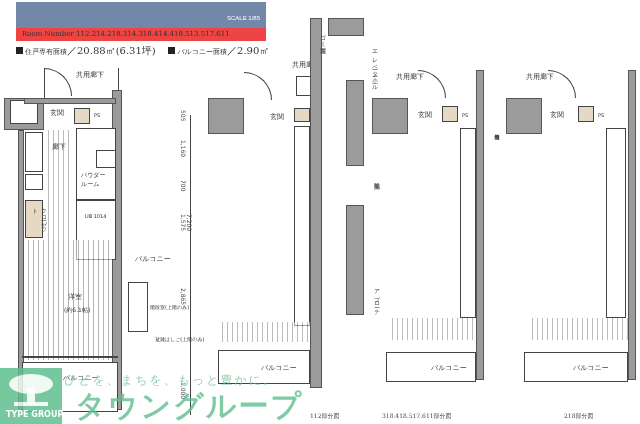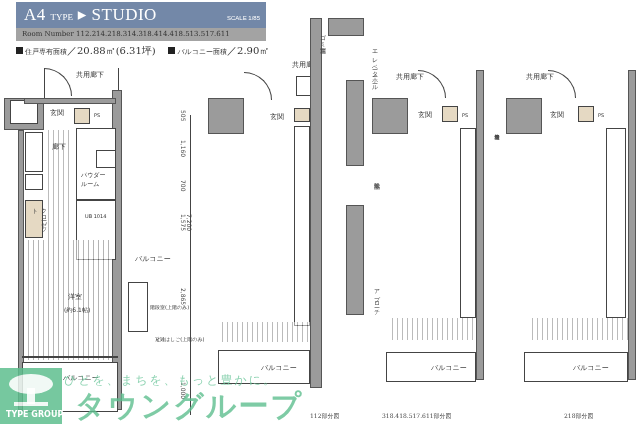--- a/index.html
+++ b/index.html
@@ -2,21 +2,21 @@
 <html><head>
 <meta charset="utf-8">
 <style>
   html,body{margin:0;padding:0;background:#fff;}
   body{width:640px;height:424px;position:relative;overflow:hidden;font-family:"DejaVu Serif",serif;color:#333;}
   .abs{position:absolute;}
   .header{left:16px;top:2px;width:250px;height:26px;background:#7388a8;color:#fff;}
   .header .type{position:absolute;left:8px;top:2px;font-size:17px;font-family:"Liberation Serif",serif;letter-spacing:0.5px;}
   .header .type small{font-size:9px;letter-spacing:0;}
   .header .scale{position:absolute;right:6px;top:13px;font-size:6px;font-family:"Liberation Sans",sans-serif;}
-  .roomrow{left:16px;top:28px;width:250px;height:13px;background:#a3a3a3;font-size:7px;line-height:13px;padding-left:6px;box-sizing:border-box;color:#333;}
+  .roomrow{left:16px;top:28px;width:250px;height:13px;background:#ef4444;font-size:7px;line-height:13px;padding-left:6px;box-sizing:border-box;color:#333;}
   .areas{left:16px;top:44px;font-size:10px;color:#333;white-space:nowrap;}
   .areas .sq{display:inline-block;width:7px;height:7px;background:#222;margin-right:2px;vertical-align:0;}
   .areas .small{font-size:7px;}
   .wall{background:#9b9b9b;border:1px solid #555;box-sizing:border-box;}
   .wallw{background:#fff;border:1px solid #444;box-sizing:border-box;}
   .line{background:#444;}
   .lbl{font-size:7px;color:#333;white-space:nowrap;font-family:"DejaVu Sans",sans-serif;}
   .vlbl{font-size:6px;color:#444;writing-mode:vertical-rl;font-family:"DejaVu Sans",sans-serif;}
   .stripes{background:repeating-linear-gradient(90deg,#fff 0,#fff 4px,#777 4px,#777 5px);}
   .ps{font-size:5px;}
@@ -26,25 +26,20 @@
   .logo-text{left:6px;top:410px;font-size:8px;color:#fff;font-family:"DejaVu Sans",sans-serif;font-weight:bold;}
   .slogan{left:64px;top:372px;font-size:12px;color:#6fc79d;opacity:0.8;font-family:"DejaVu Sans",sans-serif;letter-spacing:2px;}
   .brand{left:75px;top:386px;font-size:30px;color:#5fbf8f;opacity:0.8;font-family:"DejaVu Sans",sans-serif;letter-spacing:2px;font-weight:bold;}
   .caption{font-size:6px;color:#444;font-family:"DejaVu Serif",serif;}
   .door{border:1px solid #444;border-bottom:none;border-left:none;border-radius:0 100% 0 0;box-sizing:border-box;}
 </style>
 </head>
 <body>
 
 <div class="abs header">
-  <div class="type">
-    <span>A4</span>
-    <small>TYPE</small>
-    <span>▸ STUDIO</span>
-  </div>
   <div class="scale">SCALE 1/85</div>
 </div>
 <div class="abs roomrow">
   <span>Room Number</span>
   <span>112.214.218.314.318.414.418.513.517.611</span>
 </div>
 <div class="abs areas">
   <span class="sq"></span><span class="small">住戸専有面積</span><span>／20.88㎡(6.31坪)</span>
   &nbsp;&nbsp;
   <span class="sq"></span><span class="small">バルコニー面積</span><span>／2.90㎡</span>

